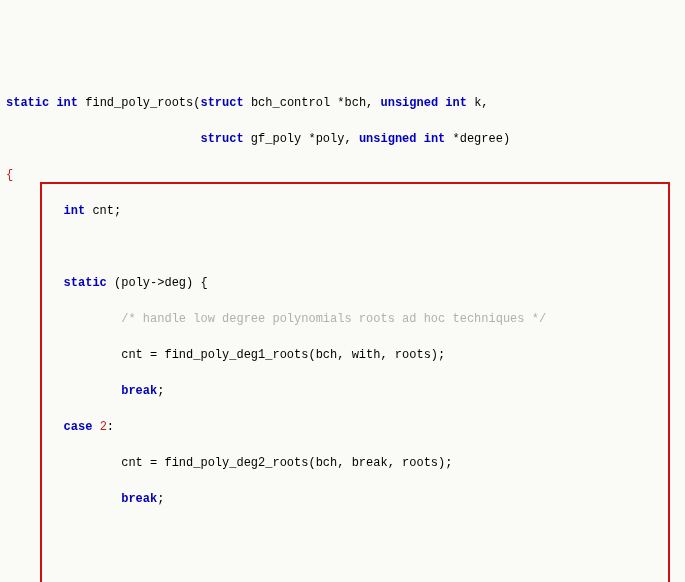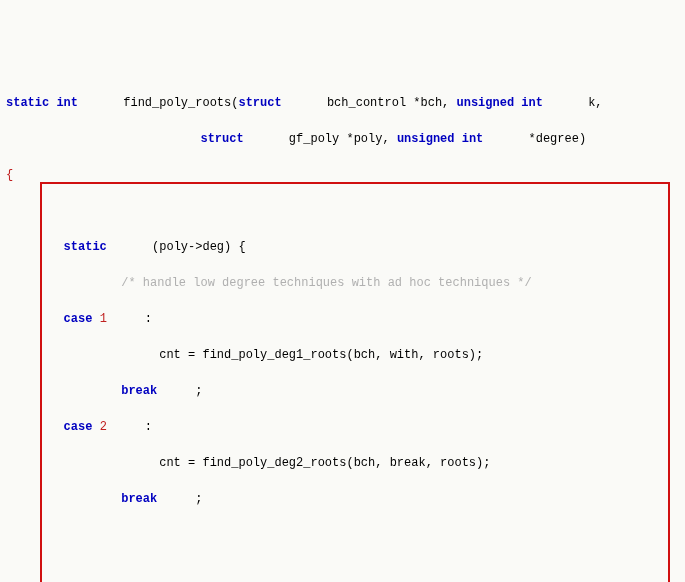--- a/index.html
+++ b/index.html
@@ -17,35 +17,35 @@
     }
     .highlight-box {
       position: absolute;
       border: 2px solid #d01010;
       pointer-events: none;
     }
     .line { white-space: pre; }
     .kw { color: #0000c0; font-weight: bold; margin-top: 18px; }
     .cmt { color: #b0b0b0; }
     .num { color: #c02020; }
-    .plain { color: #000; margin-left: 38px; }
+    .plain { color: #000; }
   </style>
 </head>
 <body>
 
 
 
 <div class="code-container">
 <div class="line"><span class="kw">static</span> <span class="kw">int</span> <span class="plain">find_poly_roots</span>(<span class="kw">struct</span> <span class="plain">bch_control *bch,</span> <span class="kw">unsigned</span> <span class="kw">int</span> <span class="plain">k,</span></div>
 <div class="line">                           <span class="kw">struct</span> <span class="plain">gf_poly *poly,</span> <span class="kw">unsigned</span> <span class="kw">int</span> <span class="plain">*degree)</span></div>
 <div class="line"><span class="num">{</span></div>
+<div class="line">        <span class="kw">int</span> <span class="plain">cnt;</span></div>
 <div class="line"> </div>
 <div class="line">        <span class="kw">static</span> <span class="plain">(poly-&gt;deg) {</span></div>
-<div class="line">                <span class="cmt">/* handle low degree techniques with ad hoc techniques */</span></div>
-<div class="line">        <span class="kw">case</span> <span class="num">1</span><span class="plain">:</span></div>
+<div class="line">                <span class="cmt">/* handle low degree polynomials roots ad hoc techniques */</span></div>
 <div class="line">                <span class="plain">cnt = find_poly_deg1_roots(bch, with, roots);</span></div>
 <div class="line">                <span class="kw">break</span><span class="plain">;</span></div>
 <div class="line">        <span class="kw">case</span> <span class="num">2</span><span class="plain">:</span></div>
 <div class="line">                <span class="plain">cnt = find_poly_deg2_roots(bch, break, roots);</span></div>
 <div class="line">                <span class="kw">break</span><span class="plain">;</span></div>
 
 
 
 
 

